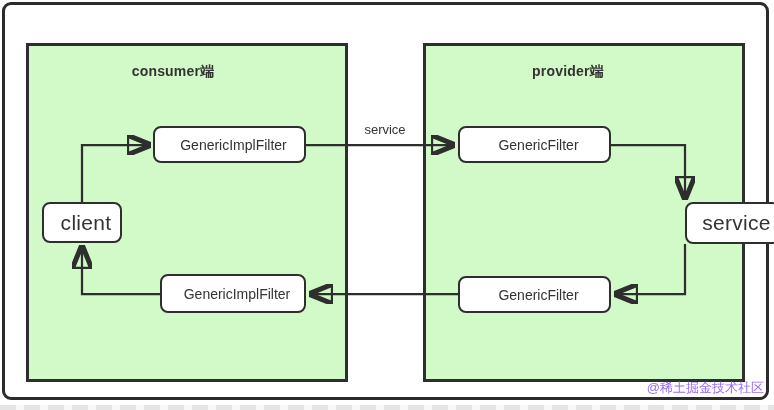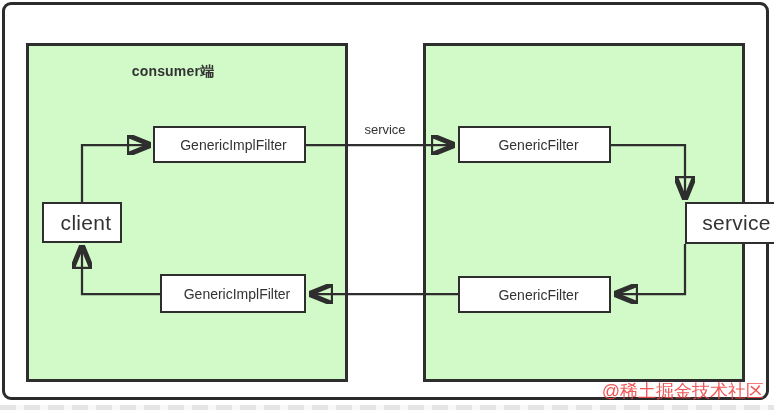--- a/index.html
+++ b/index.html
@@ -65,21 +65,21 @@
     fill: none;
     stroke: #2e2e2e;
     stroke-width: 2.25;
     stroke-linejoin: miter;
   }
 
   .node {
     position: absolute;
     background: #ffffff;
     border: 2.5px solid #2e2e2e;
-    border-radius: 0;
+    border-radius: 8px;
     box-sizing: border-box;
     display: flex;
     align-items: center;
     justify-content: center;
     font-size: 14px;
     font-weight: 500;
     color: #333333;
     padding-left: 8px;
   }
   .node.big { font-size: 21px; font-weight: 500; letter-spacing: .3px; }
@@ -98,38 +98,39 @@
     text-align: center;
     font-size: 13px;
     color: #333333;
   }
 
   .watermark {
     position: absolute;
     left: 598px; top: 379px;
     width: 166px;
     text-align: right;
-    font-size: 18px;
-    color: #ef4444;
+    font-size: 13px;
+    color: #8b5cf6;
     opacity: .9;
     white-space: nowrap;
   }
 </style>
 </head>
 <body>
 
 <div class="stage">
 
   <div class="frame"></div>
   <div class="bottom-strip"></div>
 
   <div class="panel consumer"></div>
   <div class="panel provider"></div>
 
   <div class="panel-title consumer">consumer端</div>
+  <div class="panel-title provider">provider端</div>
 
   <svg class="edges" width="774" height="410" viewBox="0 0 774 410">
     <defs>
       <marker id="arrow" markerWidth="11" markerHeight="9" refX="9.5" refY="4.5" orient="auto">
         <path d="M0,0 L11,4.5 L0,9 Z" fill="#2e2e2e"></path>
       </marker>
     </defs>
     <path d="M 82 203 L 82 145 L 148 145" marker-end="url(#arrow)"></path>
     <path d="M 306 145 L 452 145" marker-end="url(#arrow)"></path>
     <path d="M 611 145 L 685 145 L 685 197" marker-end="url(#arrow)"></path>

